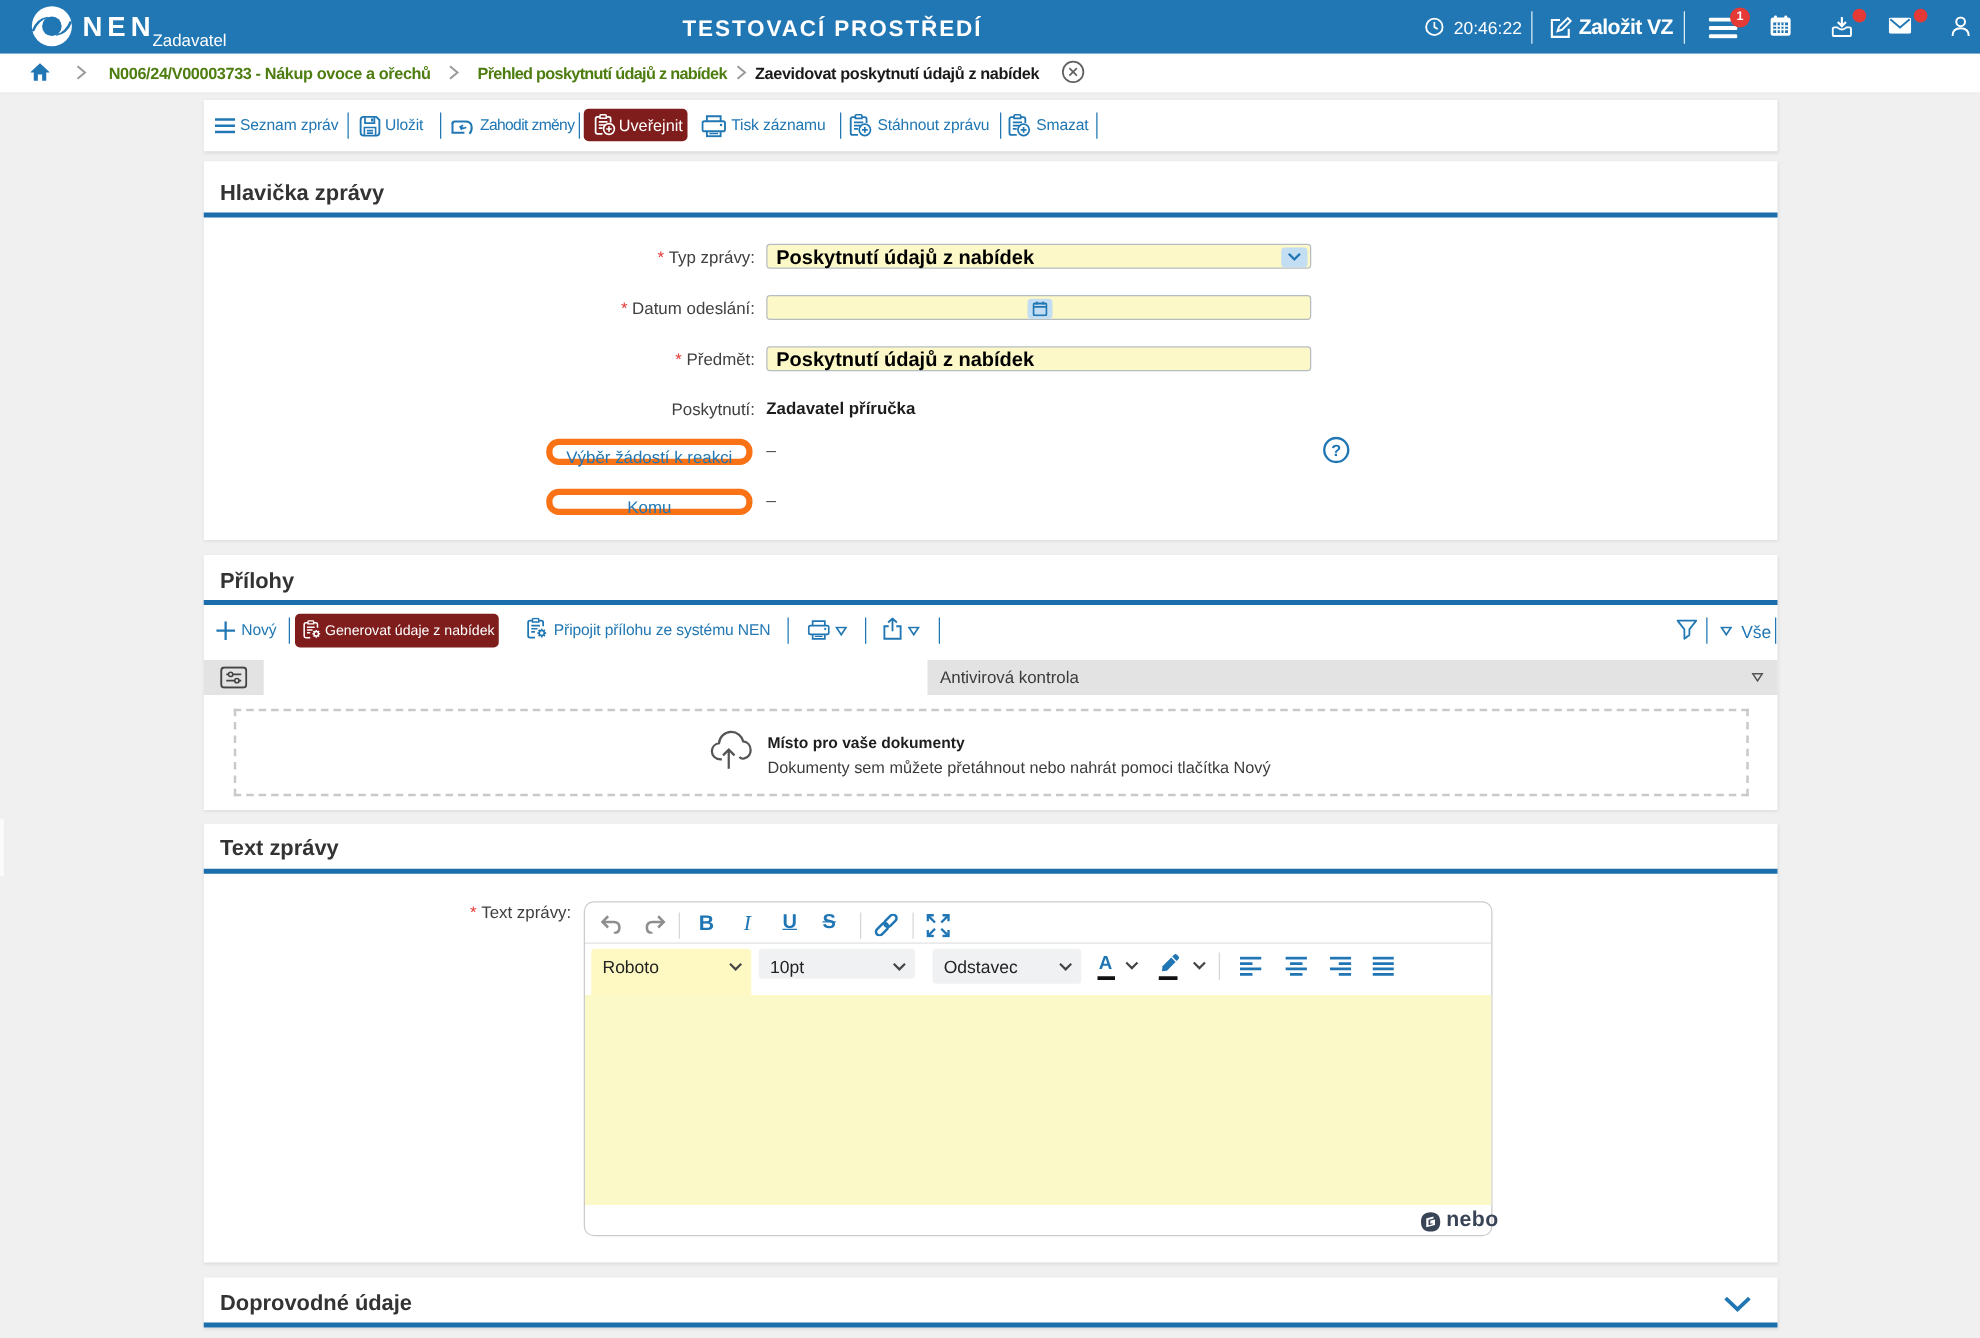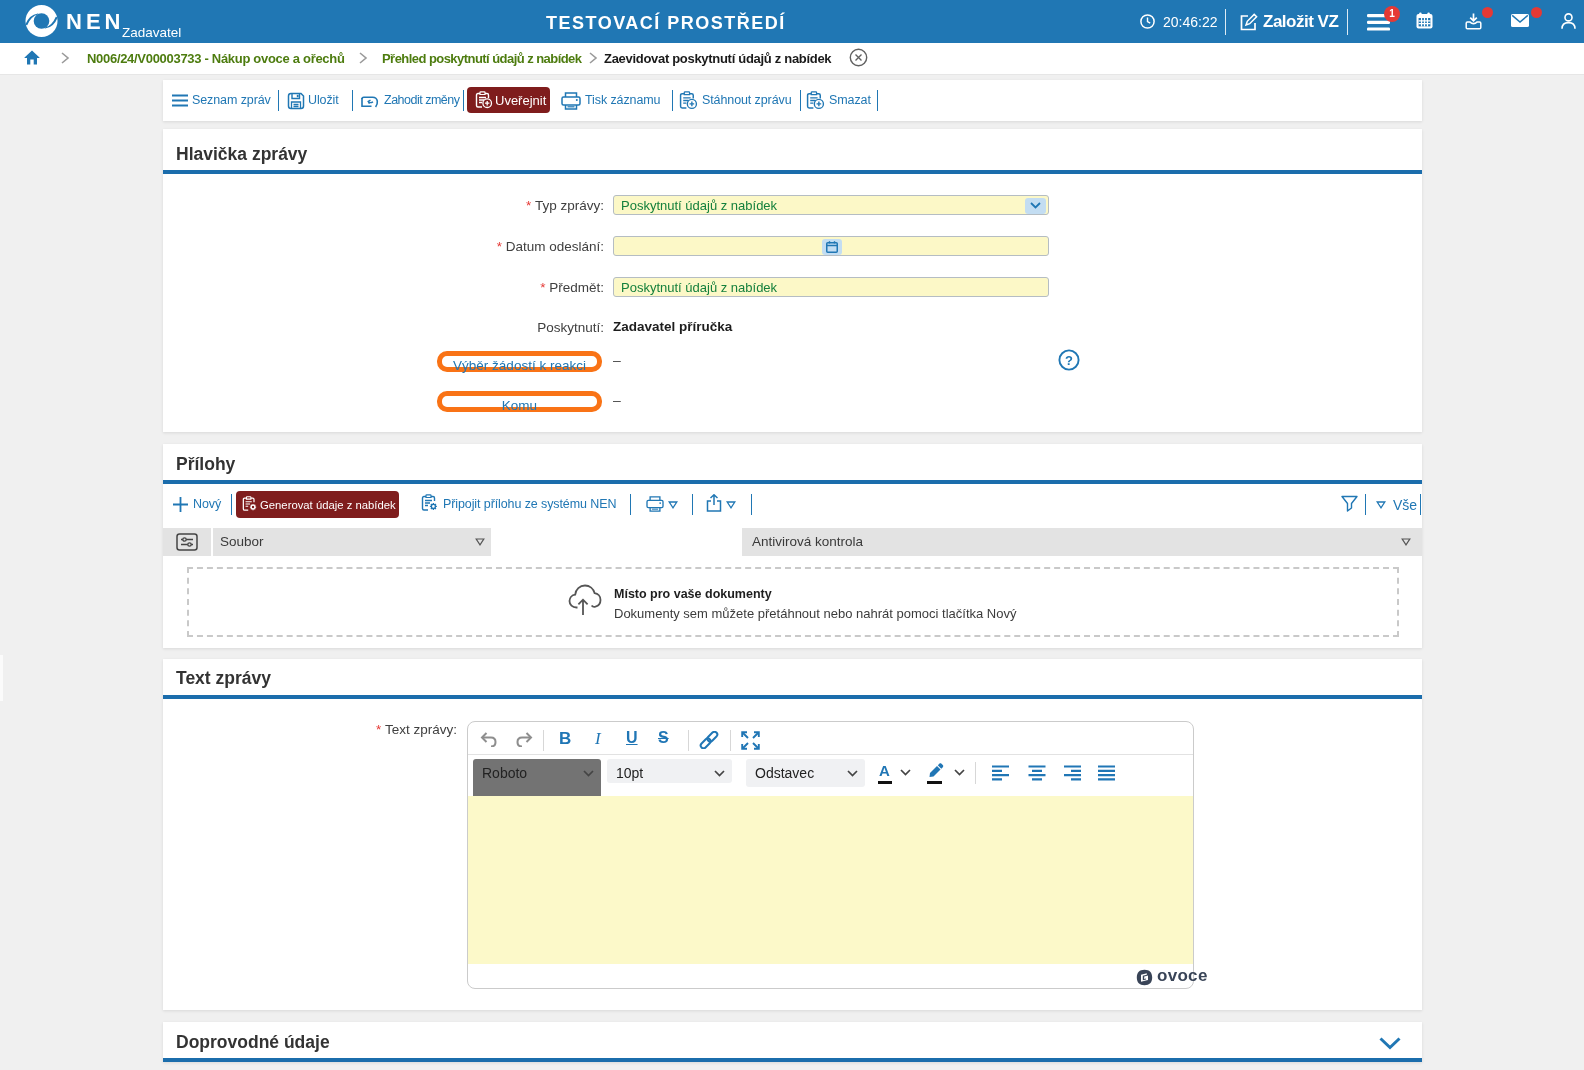--- a/index.html
+++ b/index.html
@@ -25,21 +25,21 @@
   .sect-title { position:absolute; left:13px; font-size:17.5px; font-weight:bold; color:#333; }
   .sect-line { position:absolute; left:0; width:100%; height:4px; background:#1b6dac; }
   
   .tlink { font-size:12.5px; letter-spacing:-0.1px; color:#2077b4; white-space:nowrap; }
   .vdiv { position:absolute; width:1px; background:#2077b4; }
   .greenbtn { position:absolute; background:#7f1d1d; border-radius:4px; color:#fff; }
   
   .flabel { position:absolute; font-size:13.5px; color:#404040; text-align:right; white-space:nowrap; }
   .flabel .req { color:#e53935; margin-right:1px; }
   .yfield { position:absolute; background:#fcf8c7; border:1px solid #b5bdc3; border-radius:3px; height:20px; }
-  .yfield .val { position:absolute; left:7px; top:2px; font-size:13px; font-weight:normal; color:#15803d; }
+  .yfield .val { position:absolute; left:7px; top:2px; font-size:16px; font-weight:bold; color:#000000; }
   .obtn { position:absolute; height:21px; background:#fff; border:5px solid #f97316; border-radius:10px; color:#2077b4; font-size:13.5px; text-align:center; }
   .dash { position:absolute; color:#555; font-size:14px; }
   
   .th { position:absolute; background:#e3e3e3; height:28px; }
   .th span { position:absolute; top:6px; font-size:13.5px; color:#3a3a3a; white-space:nowrap; }
 </style>
 </head>
 <body>
 
 <div id="topbar">
@@ -290,26 +290,20 @@
   <div class="vdiv" style="left:1257px;top:50px;height:21px"></div>
 
   <div class="th" style="left:0;top:84px;width:48px;">
     <svg class="abs" style="left:13px;top:5px" width="22" height="18" viewBox="0 0 22 18">
       <rect x="1" y="1" width="20" height="16" rx="2.5" fill="none" stroke="#444" stroke-width="1.5"></rect>
       <path d="M5 6.5 H17 M5 11.5 H17" stroke="#444" stroke-width="1.4"></path>
       <circle cx="8.5" cy="6.5" r="1.7" fill="#e3e3e3" stroke="#444" stroke-width="1.3"></circle>
       <circle cx="13.5" cy="11.5" r="1.7" fill="#e3e3e3" stroke="#444" stroke-width="1.3"></circle>
     </svg>
   </div>
-  <div class="th" style="left:50px;top:84px;width:278px;">
-      <span style="left:7px">Soubor</span>
-    <svg class="abs" style="left:262px;top:10px" width="10" height="8" viewBox="0 0 10 8">
-        <path d="M1.2 1 H8.8 L5 6.8 Z" fill="none" stroke="#555" stroke-width="1.2"></path>
-      </svg>
-  </div>
   <div class="th" style="left:579px;top:84px;width:680px;">
       <span style="left:10px">Antivirová kontrola</span>
     <svg class="abs" style="left:659px;top:10px" width="10" height="8" viewBox="0 0 10 8">
         <path d="M1.2 1 H8.8 L5 6.8 Z" fill="none" stroke="#555" stroke-width="1.2"></path>
       </svg>
   </div>
 
   <div class="abs" style="left:24px;top:123px;width:1212px;height:70px;border:2px dashed #c9c9c9;">
     <svg class="abs" style="left:379px;top:13px" width="34" height="34" viewBox="0 0 34 34">
       <path d="M9.5 25.5 H8.5 C4.4 25.5 1.5 22.6 1.5 19 C1.5 15.7 3.9 13.1 7.2 12.6 C7.6 7.4 11.8 3.5 17 3.5 C21.6 3.5 25.5 6.6 26.6 11.1 C30.1 11.6 32.5 14.4 32.5 17.9 C32.5 21.1 30.4 23.8 27.4 24.7 C25.9 25.1 24.4 24.6 23.6 23.5" fill="none" stroke="#555" stroke-width="1.8"></path>
@@ -348,21 +342,21 @@
     </svg>
     <div class="abs" style="left:262px;top:8px;width:1px;height:21px;background:#d7d7d7;"></div>
     <svg class="abs" style="left:273px;top:9px" width="19" height="19" viewBox="0 0 19 19">
       <g fill="none" stroke="#2076b5" stroke-width="1.9">
         <path d="M1.2 6 V1.2 H6 M13 1.2 H17.8 V6 M17.8 13 V17.8 H13 M6 17.8 H1.2 V13"></path>
         <path d="M1.5 1.5 L7 7 M17.5 1.5 L12 7 M17.5 17.5 L12 12 M1.5 17.5 L7 12"></path>
       </g>
     </svg>
     <div class="abs" style="left:0;top:32px;width:100%;height:1px;background:#e2e2e2;"></div>
 
-    <div class="abs" style="left:5px;top:37px;width:128px;height:44px;background:#737373;border-radius:3px;">
+    <div class="abs" style="left:5px;top:37px;width:128px;height:44px;background:#fef9c3;border-radius:3px;">
       <div class="abs" style="left:9px;top:6px;font-size:14px;color:#222;">Roboto</div>
       <svg class="abs" style="left:110px;top:11px" width="11" height="7" viewBox="0 0 11 7">
           <path d="M1 1 L5.5 5.5 L10 1" fill="none" stroke="#444" stroke-width="1.7"></path>
         </svg>
     </div>
     <div class="abs" style="left:139px;top:37px;width:125px;height:24px;background:#f0f1f3;border-radius:3px;">
       <div class="abs" style="left:9px;top:6px;font-size:14px;color:#222;">10pt</div>
       <svg class="abs" style="left:107px;top:11px" width="11" height="7" viewBox="0 0 11 7">
           <path d="M1 1 L5.5 5.5 L10 1" fill="none" stroke="#444" stroke-width="1.7"></path>
         </svg>
@@ -406,21 +400,21 @@
       <g stroke="#2076b5" stroke-width="2.2">
           <path d="M0 1.5 H17 M0 5.8 H17 M0 10.1 H17 M0 14.4 H17"></path>
         </g>
     </svg>
 
     <div class="abs" style="left:0;top:74px;width:100%;height:168px;background:#fcf9c9;"></div>
 
     <svg class="abs" style="left:668px;top:247px" width="17" height="17" viewBox="0 0 17 17">
       <path d="M8.5 0.8 C13.5 0.8 16.2 3.5 16.2 8.5 C16.2 13.5 13.5 16.2 8.5 16.2 C3.5 16.2 0.8 13.5 0.8 8.5 C0.8 3.5 3.5 0.8 8.5 0.8 Z M10.8 4.2 L5 5.7 V12.8 L12 11 V6.5 L8.2 7.4 V9.9 L10 9.5 V10.4 L6.8 11.2 V6.8 L10.8 5.8 Z" fill="#394457" fill-rule="evenodd"></path>
     </svg>
-    <div class="abs" style="left:689px;top:244px;font-size:17px;font-weight:bold;color:#394457;letter-spacing:0.3px;">ovoce</div>
+    <div class="abs" style="left:689px;top:244px;font-size:17px;font-weight:bold;color:#394457;letter-spacing:0.3px;">nebo</div>
   </div>
 </div>
 
 <div class="card" id="card-dop" style="top:1022px;height:40px;border-bottom:4px solid #1b6dac;">
   <div class="sect-title" style="top:10px">Doprovodné údaje</div>
   <svg class="abs" style="left:1216px;top:15px" width="22" height="13" viewBox="0 0 22 13">
     <path d="M1.5 1.5 L11 10.5 L20.5 1.5" fill="none" stroke="#2077b4" stroke-width="3"></path>
   </svg>
 </div>
 

